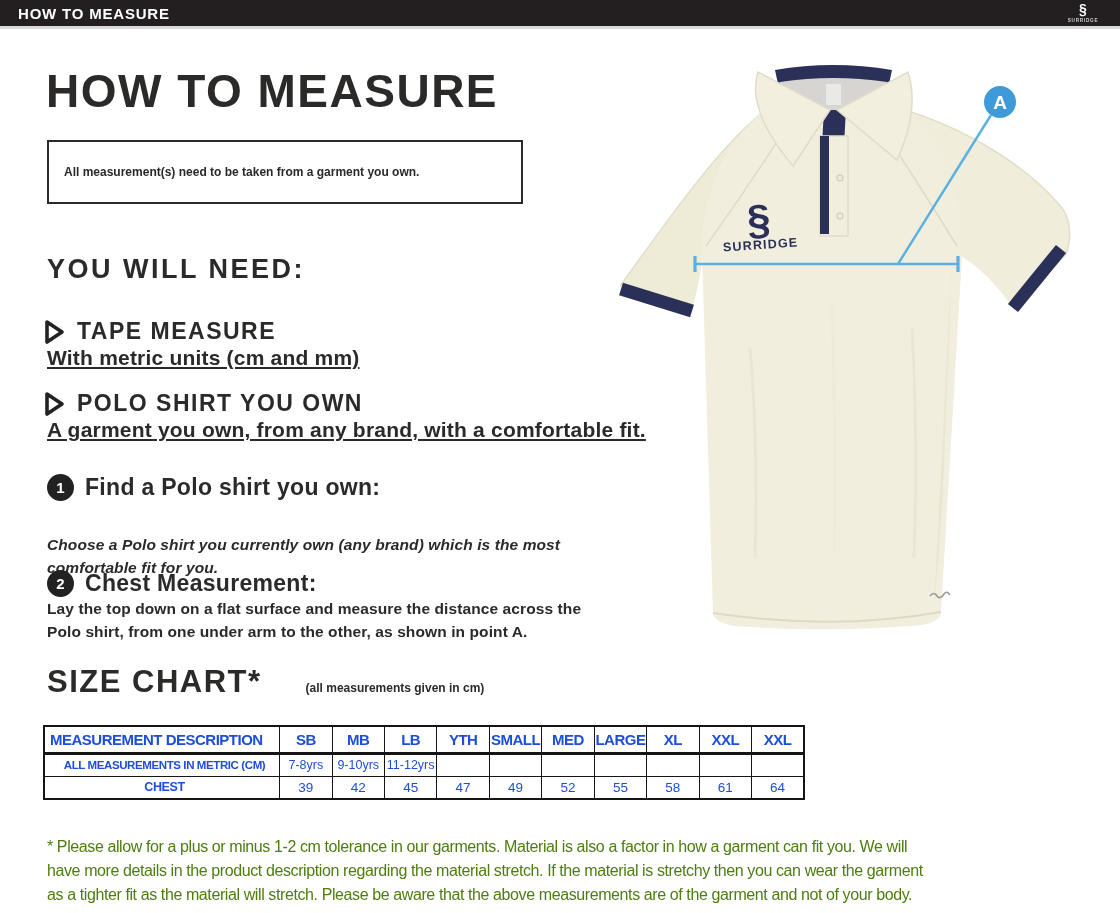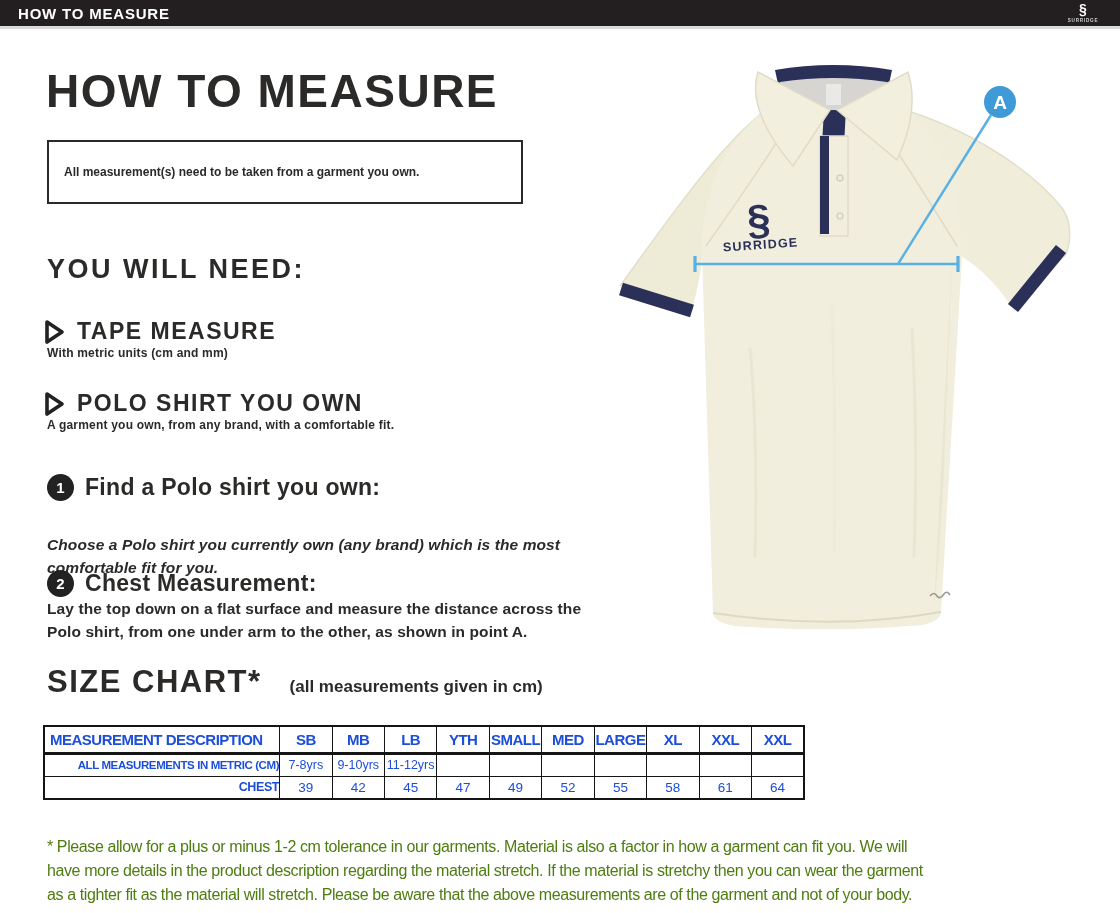--- a/index.html
+++ b/index.html
@@ -18,45 +18,45 @@
 
   .notice-box { position:absolute; left:47px; top:140px; width:476px;
     border:2px solid #2b2a29; padding:22px 15px; font-size:12px;
     font-weight:bold; line-height:1.35; }
 
   .need-heading { position:absolute; left:47px; top:254px; font-size:27px;
     font-weight:bold; letter-spacing:2.5px; }
 
   .need-item-title { position:absolute; display:flex; align-items:center; gap:12px; }
   .need-item-title .t { font-size:23px; font-weight:bold; letter-spacing:1.5px; }
-  .need-item-desc { position:absolute; font-size:12px; font-weight:bold;
-    letter-spacing:0.2px; }
+  .need-item-desc { position:absolute; font-size:21px; font-weight:bold;
+    letter-spacing:0.2px;text-decoration:underline; }
 
   .step-title { position:absolute; display:flex; align-items:center; gap:11px; }
   .step-num { width:27px; height:27px; border-radius:50%; background:#222222;
     color:#ffffff; font-size:15px; font-weight:bold; text-align:center;
     line-height:27px; flex:0 0 27px; }
   .step-title .t { font-size:23px; font-weight:bold; letter-spacing:0.3px; }
   .step-desc { position:absolute; width:548px; font-size:15.5px; font-weight:bold;
     line-height:1.5; letter-spacing:0.1px; }
 
   .sizechart-heading { position:absolute; left:47px; top:664px; display:flex;
     align-items:baseline; gap:28px;text-align:right; }
   .sizechart-heading .big { font-size:31px; font-weight:bold; letter-spacing:1.5px; }
-  .sizechart-heading .small { font-size:17px; font-weight:bold; }
+  .sizechart-heading .small { font-size:12px; font-weight:bold;margin-left:16px; }
 
   table.size-table { position:absolute; left:43px; top:725px; width:762px;
     border-collapse:collapse; border:2px solid #151515; table-layout:fixed; }
   .size-table th, .size-table td { border:1.5px solid #151515; color:#1d4ed8;
     text-align:center; overflow:hidden; white-space:nowrap; }
   .size-table thead th { height:27px; font-size:15px; font-weight:bold;
     letter-spacing:-0.5px; border-bottom:3px solid #151515; }
   .size-table th.desc-col { width:31%; text-align:left; padding-left:5px; }
   .size-table tbody td { height:23px; font-size:12.5px; }
-  .size-table tbody td.row-label { text-align:right; padding-left:5px;
+  .size-table tbody td.row-label { text-align:center; padding-left:5px;
     font-weight:bold; font-size:11.5px; letter-spacing:-0.4px; }
   .size-table tbody tr.chest td { font-size:13.5px; }
   .size-table tbody tr.chest td.row-label { font-size:12.5px;margin-top:8px; }
 
   .footnote { position:absolute; left:47px; top:835px; width:880px;
     font-size:16px; line-height:1.5; letter-spacing:-0.4px; color:#4d7c0f; }
 
   .shirt-figure { position:absolute; left:600px; top:48px; width:520px; height:600px; }
 </style>
 </head>

